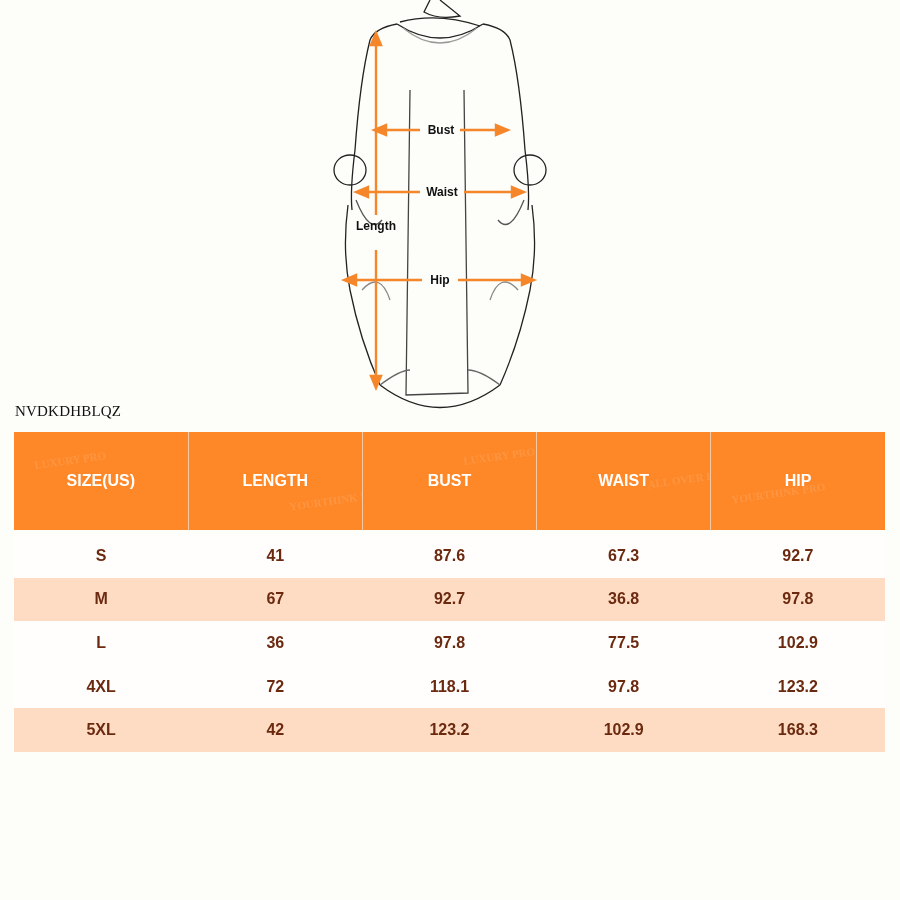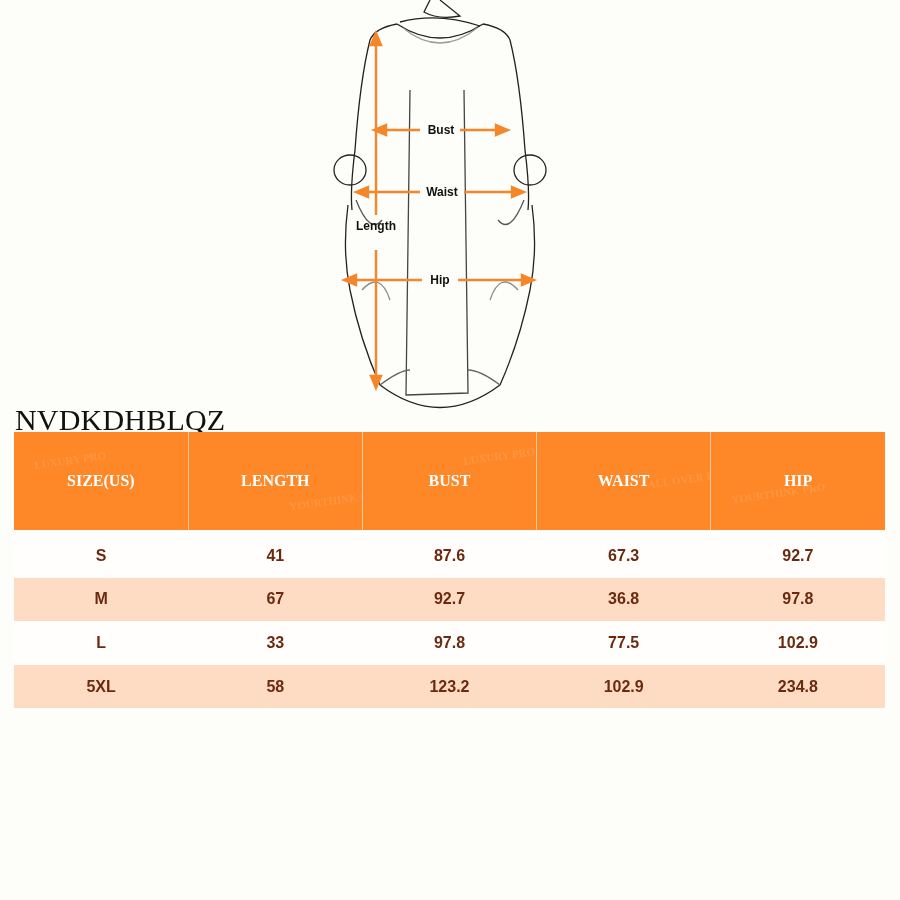--- a/index.html
+++ b/index.html
@@ -9,42 +9,42 @@
       position: relative;
       font-family: "Liberation Sans", sans-serif;
     }
     .diagram {
       position: absolute; left: 320px; top: 0; width: 260px; height: 410px;
     }
     .diagram svg { width: 260px; height: 410px; display: block; }
     .brand {
       position: absolute; left: 15px; top: 403px;
       font-family: "Liberation Serif", serif;
-      font-size: 30px; color: #111; letter-spacing: 0.2px;
+      font-size: 15px; color: #111; letter-spacing: 0.2px;
     }
     table.size-table {
       position: absolute; left: 14px; top: 432px;
       width: 871px; border-collapse: collapse;
       table-layout: fixed;
     }
     table.size-table th {
       height: 98px; background: #fe8727; color: #fff;
       font-weight: bold; font-size: 16px;
       border-left: 1px solid #f6c9a3; border-right: 1px solid #f6c9a3;
       padding: 0; text-align: center; vertical-align: middle;
       position: relative; overflow: hidden;
     }
     table.size-table th:first-child { border-left: none; }
     table.size-table th:last-child { border-right: none; }
     table.size-table th .wm {
       position: absolute; color: rgba(255,255,255,0.12);
       font-family: "Liberation Serif", serif; font-size: 11px; font-weight: bold;
       white-space: nowrap; transform: rotate(-8deg);
     }
-    table.size-table th .lbl { position: relative; z-index: 1; font-family: Liberation Serif, serif; }
+    table.size-table th .lbl { position: relative; z-index: 1; }
     table.size-table td {
       height: 43.6px; padding: 0; text-align: center; vertical-align: middle;
       color: #6b2a10; font-weight: bold; font-size: 16px;
     }
     tr.spacer td { height: 4px; }
     tr.row-odd td { background: #fffefc; }
     tr.row-even td { background: #fddcc3; }
   </style>
 </head>
 <body>
@@ -151,26 +151,33 @@
     </tr>
     <tr class="row-even">
       <td>M</td>
       <td>67</td>
       <td>92.7</td>
       <td>36.8</td>
       <td>97.8</td>
     </tr>
     <tr class="row-odd">
       <td>L</td>
-      <td>33</td>
+      <td>36</td>
       <td>97.8</td>
       <td>77.5</td>
       <td>102.9</td>
     </tr>
+    <tr class="row-odd">
+      <td>4XL</td>
+      <td>72</td>
+      <td>118.1</td>
+      <td>97.8</td>
+      <td>123.2</td>
+    </tr>
     <tr class="row-even">
       <td>5XL</td>
-      <td>58</td>
+      <td>42</td>
       <td>123.2</td>
       <td>102.9</td>
-      <td>234.8</td>
+      <td>168.3</td>
     </tr>
   </tbody>
 </table>
 
 </body></html>

